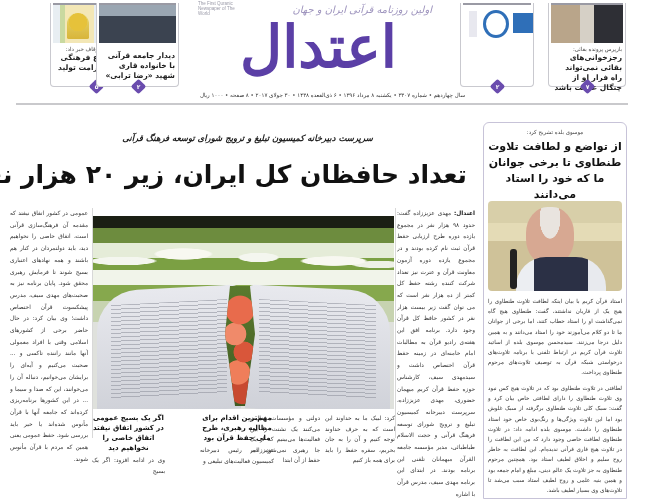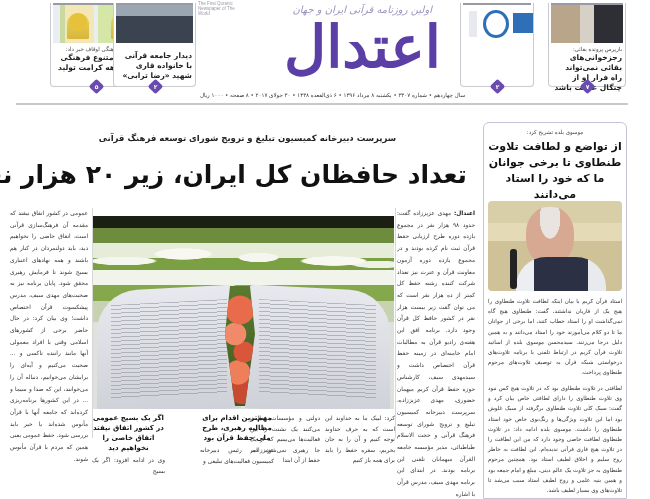--- a/index.html
+++ b/index.html
@@ -30,28 +30,28 @@
   .t1 .thumb { background: linear-gradient(90deg, #e8eef2 0 8%, #c9d9a0 8% 14%, #f3e7b6 14% 48%, #e8eef2 48% 52%, #d4e7a6 52% 100%); }
   .shrine { position: absolute; bottom: 4px; width: 22px; height: 26px; background: radial-gradient(circle at 50% 35%, #e6c23a 0 45%, transparent 46%), linear-gradient(#e9d66b, #d8b53a); border-radius: 12px 12px 2px 2px; }
   .t2 .thumb { background: linear-gradient(180deg, #9aa6b2 0 30%, #3b4350 30% 100%); }
   .t3 .thumb { background: #fff; }
   .t4 .thumb { background: linear-gradient(90deg, #b9a58a 0 40%, #d6d0c6 40% 60%, #2e2f35 60% 100%); }
 
   .logo-area { position: absolute; left: 186px; top: 0; width: 262px; height: 92px; }
   .tagline-en { position: absolute; left: 12px; top: 1px; font-size: 4.5px; color: #9a9aa8; line-height: 5px; width: 40px; font-family: "Liberation Sans", sans-serif; }
   .tagline-fa { position: absolute; right: 16px; top: 4px; font-family: "DejaVu Serif", serif; font-size: 10px; color: #9d93bd; direction: rtl; font-style: italic; }
   .logo-text {
-    position: absolute; left: 10px; top: 10px; width: 245px; height: 75px; direction: rtl; 
+    position: absolute; left: 10px; top: 10px; width: 245px; height: 75px; direction: rtl; text-align: center;
     font-family: "DejaVu Serif", serif; font-size: 58px; font-weight: bold; color: #5b3fa6; line-height: 75px; letter-spacing: 6px;
   }
   .edition { position: absolute; left: 200px; top: 92px; width: 265px; font-size: 5.5px; color: #333; direction: rtl; text-align: right; white-space: nowrap; }
   .rule { position: absolute; left: 16px; top: 103px; width: 612px; height: 2px; background: #c9c9cc; }
 
   
-  .super { position: absolute; left: 95px; top: 133px; width: 305px; text-align: center; font-size: 8.5px; color: #222; direction: rtl; font-weight: bold; }
+  .super { position: absolute; left: 95px; top: 133px; width: 305px; text-align: center; font-size: 8.5px; color: #222; direction: rtl; font-weight: bold; font-style: italic; }
   .headline {
     position: absolute; left: 12px; top: 160px; width: 455px; text-align: center; direction: rtl;
     font-family: "DejaVu Sans", sans-serif; font-weight: bold; font-size: 25px; color: #111; letter-spacing: -0.5px; white-space: nowrap;
   }
   .col { position: absolute; direction: rtl; text-align: justify; font-size: 5.8px; line-height: 11.7px; color: #333; overflow: hidden; }
   .col b { color: #111; }
   .col-r { left: 397px; top: 208px; width: 78px; height: 291px; }
   .col-l { left: 10px; top: 208px; width: 78px; height: 291px; }
   .vline { position: absolute; top: 208px; width: 1px; height: 230px; background: #d8d8d8; }
 
@@ -101,21 +101,21 @@
     </div>
     <div class="txt">
       <div class="kicker">معاونت فرهنگی اوقاف خبر داد:</div>
       <div class="title">۸۵ اثر متنوع فرهنگی ویژه دهه کرامت تولید شد</div>
     </div>
     <div class="badge">
         <span>۵</span>
       </div>
   </div>
 
-  <div class="teaser t2" style="left:113px;width:83px;">
+  <div class="teaser t2" style="left:96px;width:83px;">
     <div class="thumb"></div>
     <div class="txt">
       <div class="title" style="margin-top:6px;">دیدار جامعه قرآنی با خانواده قاری شهید «رضا ترابی»</div>
     </div>
     <div class="badge">
         <span>۲</span>
       </div>
   </div>
 
   <div class="teaser t3" style="left:460px;width:74px;">

